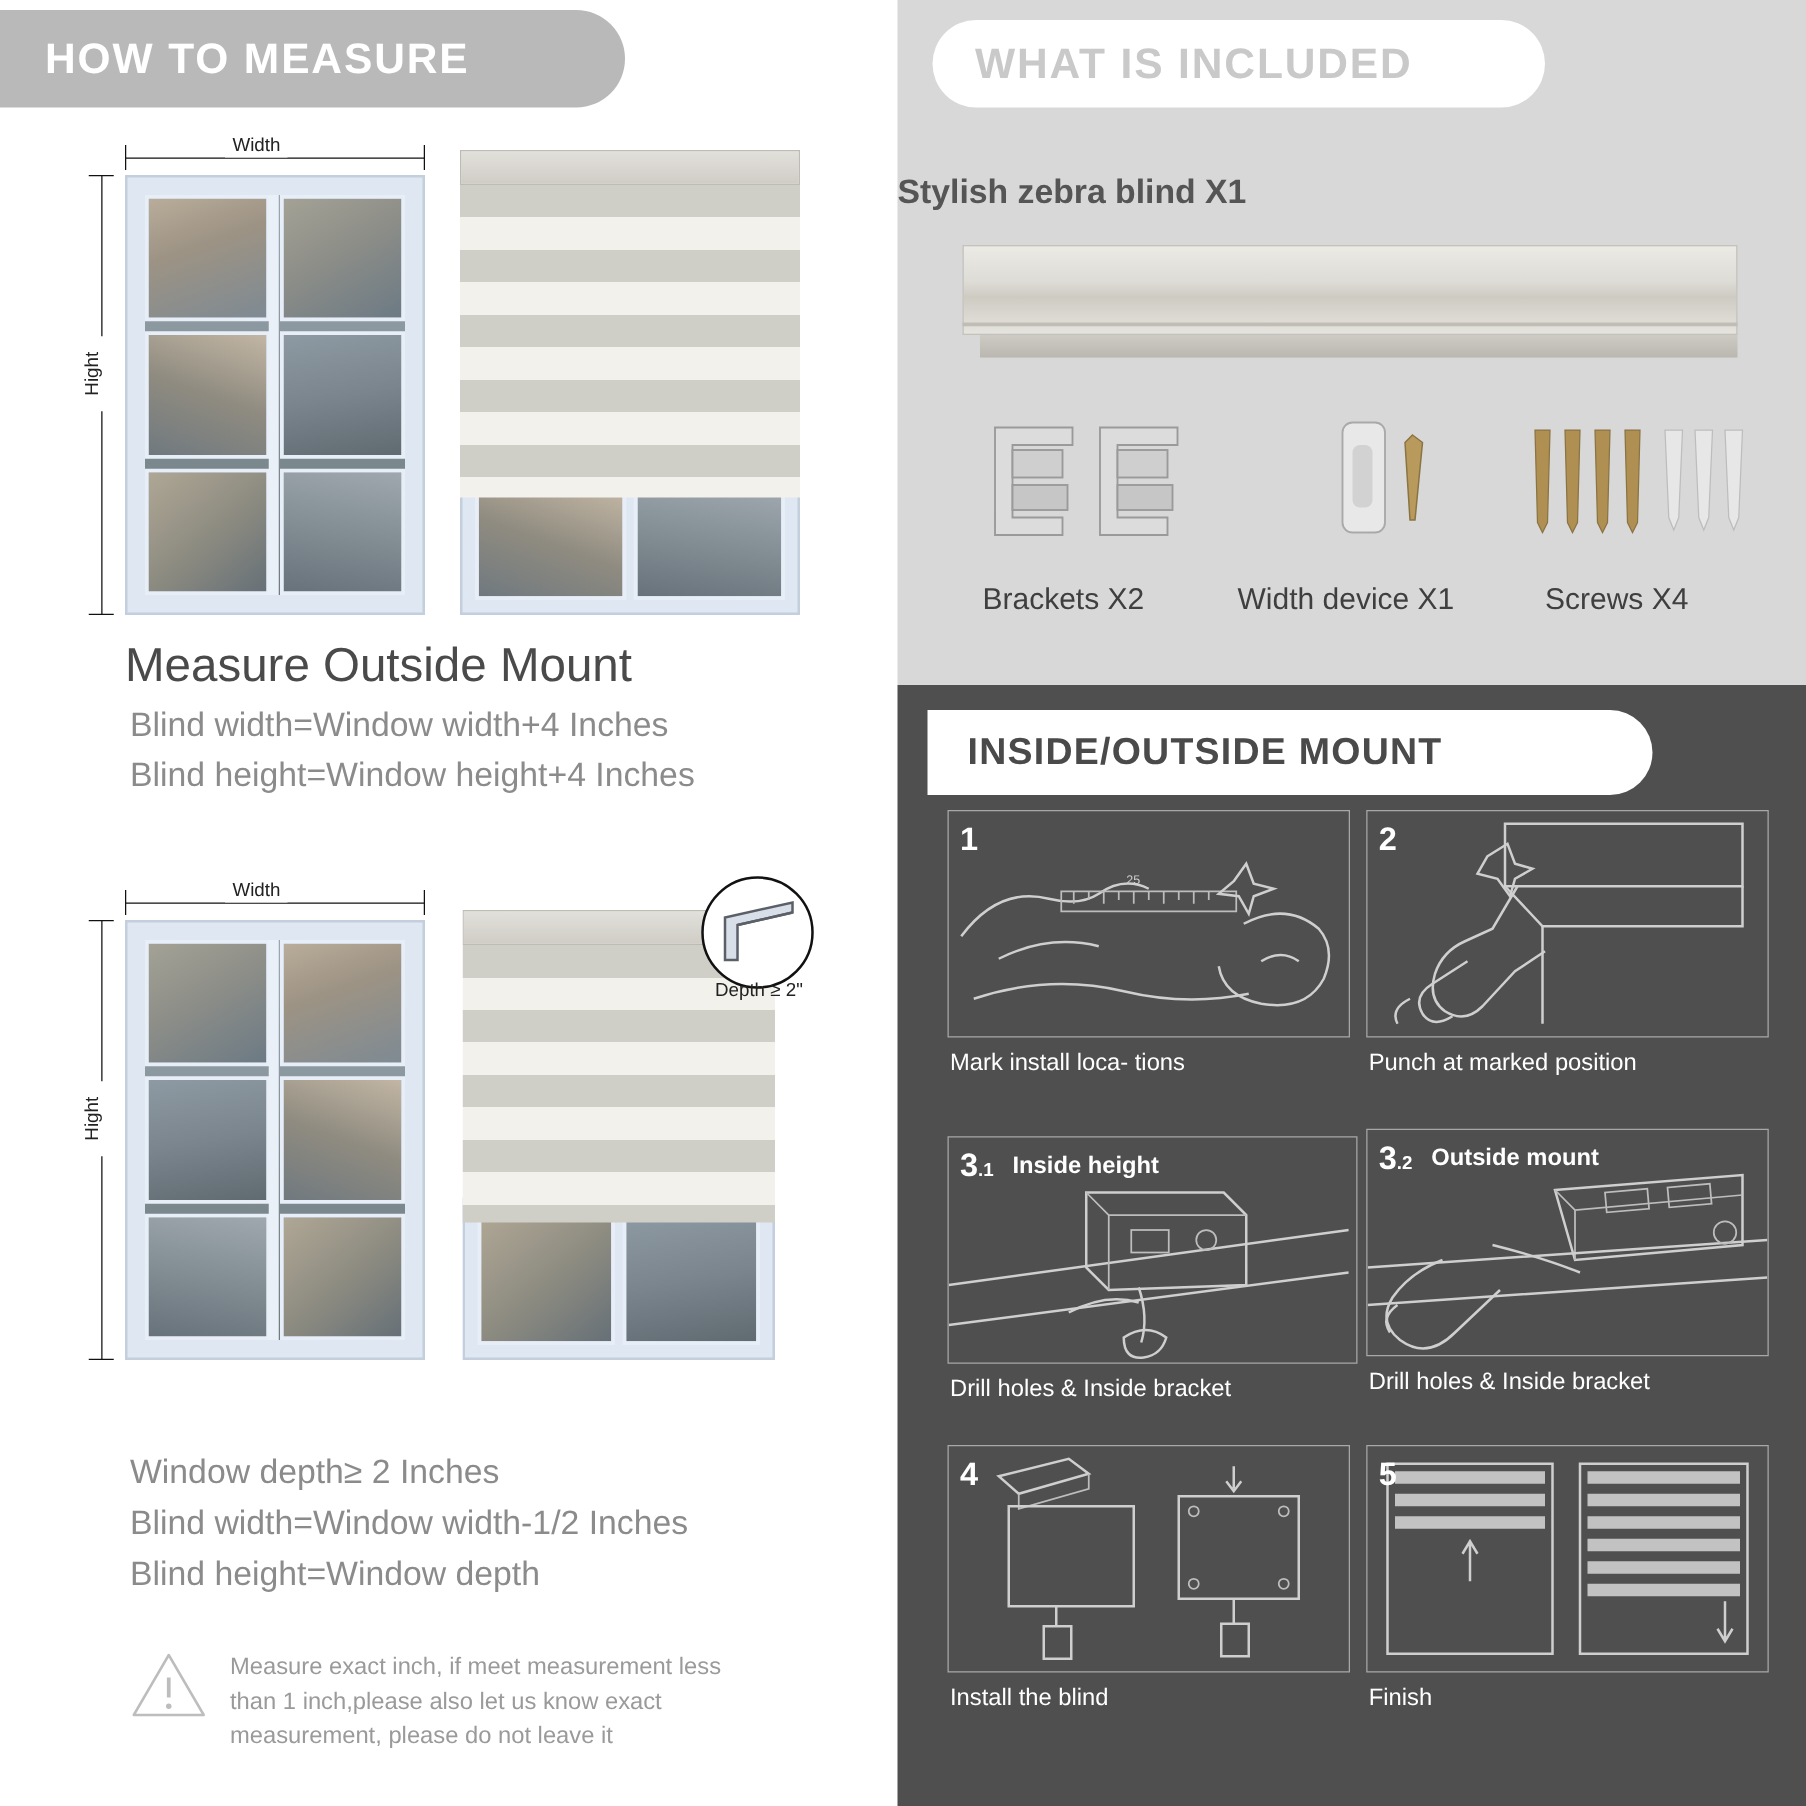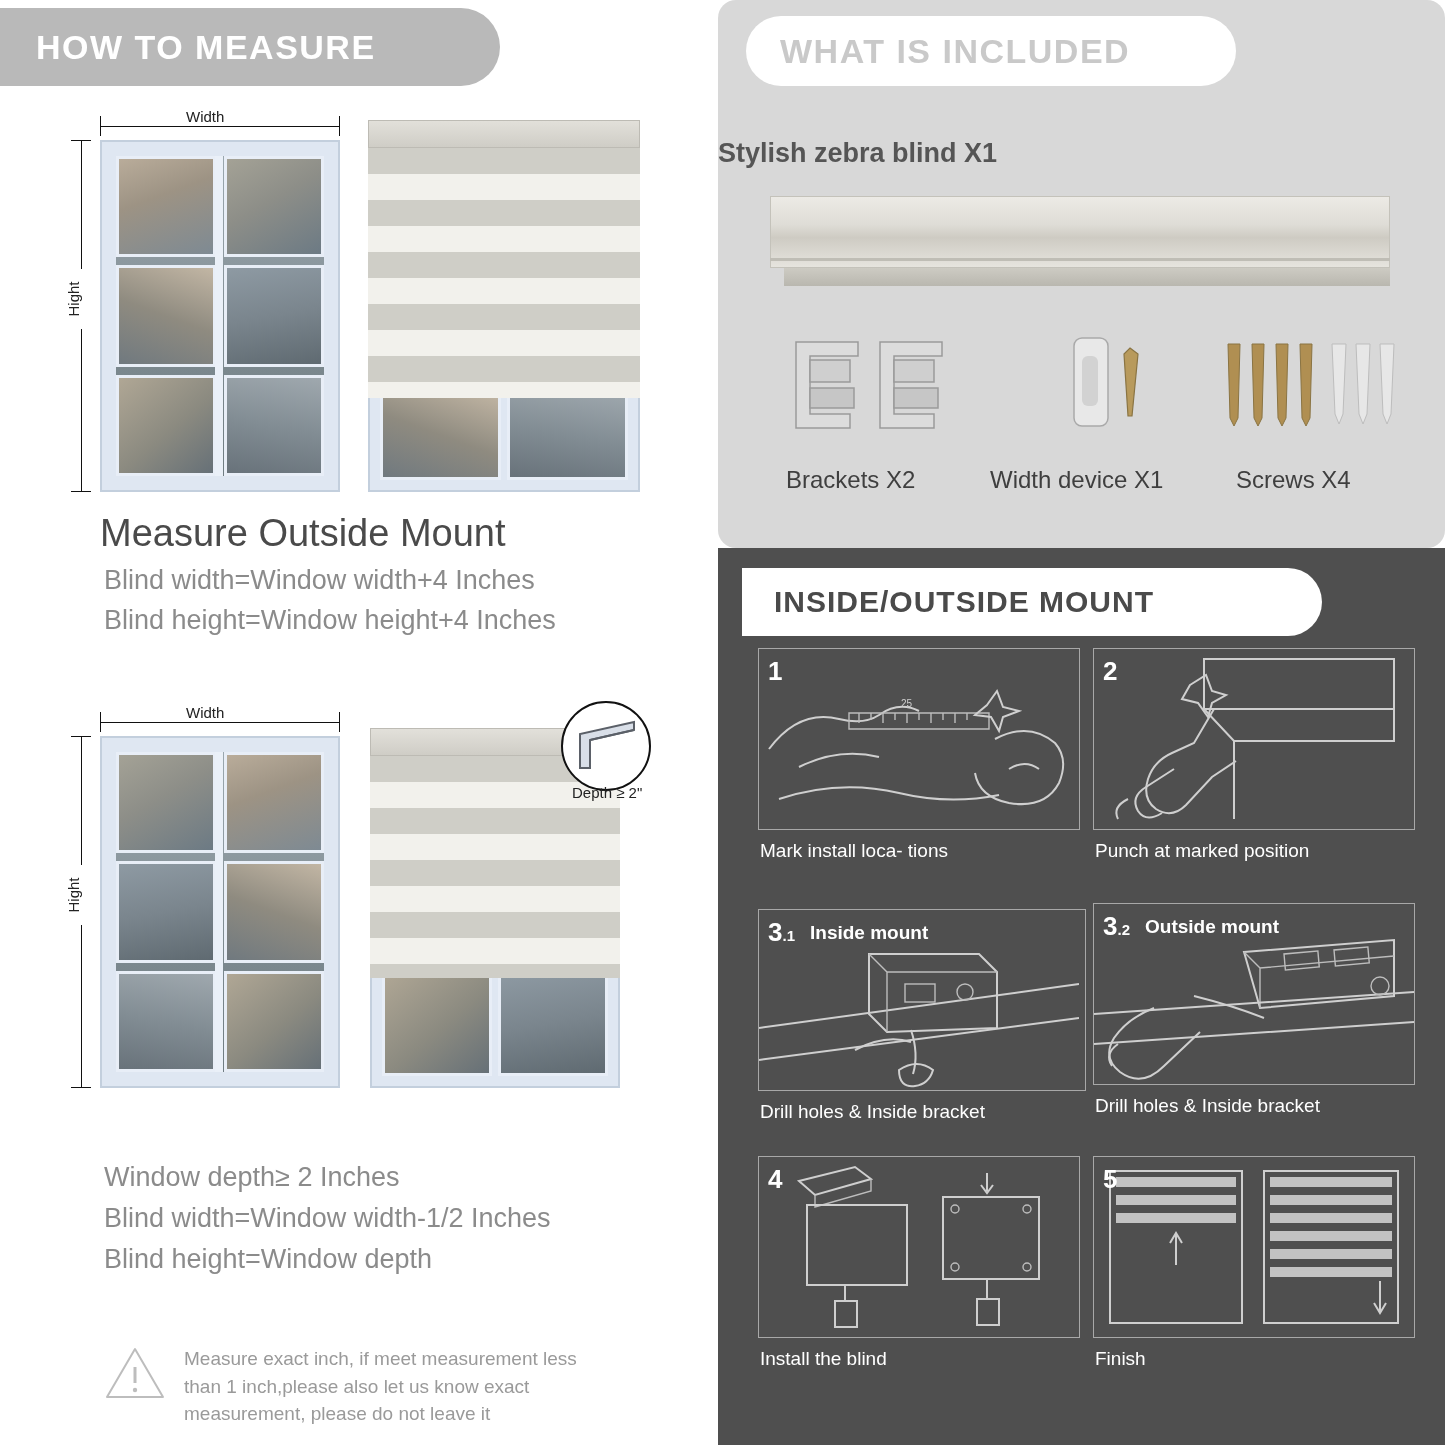--- a/index.html
+++ b/index.html
@@ -46,25 +46,25 @@
 
   
   .blind{position:absolute;overflow:hidden;}
   .blind-head{position:absolute;left:0;top:0;right:0;height:28px;background:linear-gradient(180deg,#e2e0da,#cfcdc6);border:1px solid #bdbbb4;box-sizing:border-box;}
   .blind-body{position:absolute;left:0;right:0;background:repeating-linear-gradient(180deg,#cfcec7 0px,#cfcec7 26px,#f2f1ec 26px,#f2f1ec 52px);}
   .blind-window{position:absolute;left:0;right:0;bottom:0;background:#dfe7f2;border:2px solid #c3cfdd;box-sizing:border-box;padding:10px;}
 
   .heading{color:#4a4a4a;font-size:38px;font-weight:normal;}
   .bodyline{color:#8b8b8b;font-size:27px;}
 
-  .note{display:flex;gap:18px;align-items:flex-start;margin-top:25px;}
+  .note{display:flex;gap:18px;align-items:flex-start;}
   .note-text{color:#9a9a9a;font-size:19px;line-height:1.45;}
 
   
-  .right-top{position:absolute;left:718px;top:0;width:727px;height:548px;background:#d8d8d8;box-sizing:border-box;border-radius:18px;}
+  .right-top{position:absolute;left:718px;top:0;width:727px;height:548px;background:#d8d8d8;box-sizing:border-box;}
   .tab-included{
     position:absolute;left:28px;top:16px;width:490px;height:70px;
     background:#ffffff;border-radius:40px;
     display:flex;align-items:center;padding-left:34px;box-sizing:border-box;
     color:#c9c9c9;font-size:34px;font-weight:bold;letter-spacing:1.5px;
   }
   .incl-title{position:absolute;top:138px;left:0;width:100%;text-align:left;color:#555;font-size:27px;font-weight:bold;}
 
   .parts-label{position:absolute;color:#3f3f3f;font-size:24px;}
 
@@ -324,21 +324,21 @@
           <path class="sk" d="M110 44 L220 44 L238 62 L238 118 L128 122 L110 104 Z"></path>
           <path class="sk-thin" d="M110 44 L128 62 L238 62 M128 62 L128 122"></path>
           <rect class="sk-thin" x="146" y="74" width="30" height="18"></rect>
           <circle class="sk-thin" cx="206" cy="82" r="8"></circle>
           <path class="sk" d="M152 120 q8 24 2 44"></path>
           <path class="sk" d="M140 160 q18 -12 34 0 q-4 14 -18 16 q-16 2 -16 -16z"></path>
           <path class="sk" d="M96 140 q30 -16 56 -8"></path>
         </svg>
       </div>
       <div class="step-num"><span>3</span><small>.1</small></div>
-      <div class="step-sub">Inside mount</div>
+      <div class="step-sub">Inside height</div>
       <div class="step-cap">Drill holes &amp;  Inside bracket</div>
     </div>
 
     <div class="step" style="left:375px;top:355px;width:322px;height:218px;">
       <div class="step-box">
         <svg width="320" height="180" viewBox="0 0 320 180">
           <path class="sk" d="M150 48 L300 36 L300 92 L166 104 Z"></path>
           <path class="sk-thin" d="M150 48 L166 64 L300 52 M166 64 L166 104"></path>
           <rect class="sk-thin" x="190" y="50" width="34" height="16" transform="rotate(-5 190 50)"></rect>
           <rect class="sk-thin" x="240" y="46" width="34" height="16" transform="rotate(-5 240 46)"></rect>

